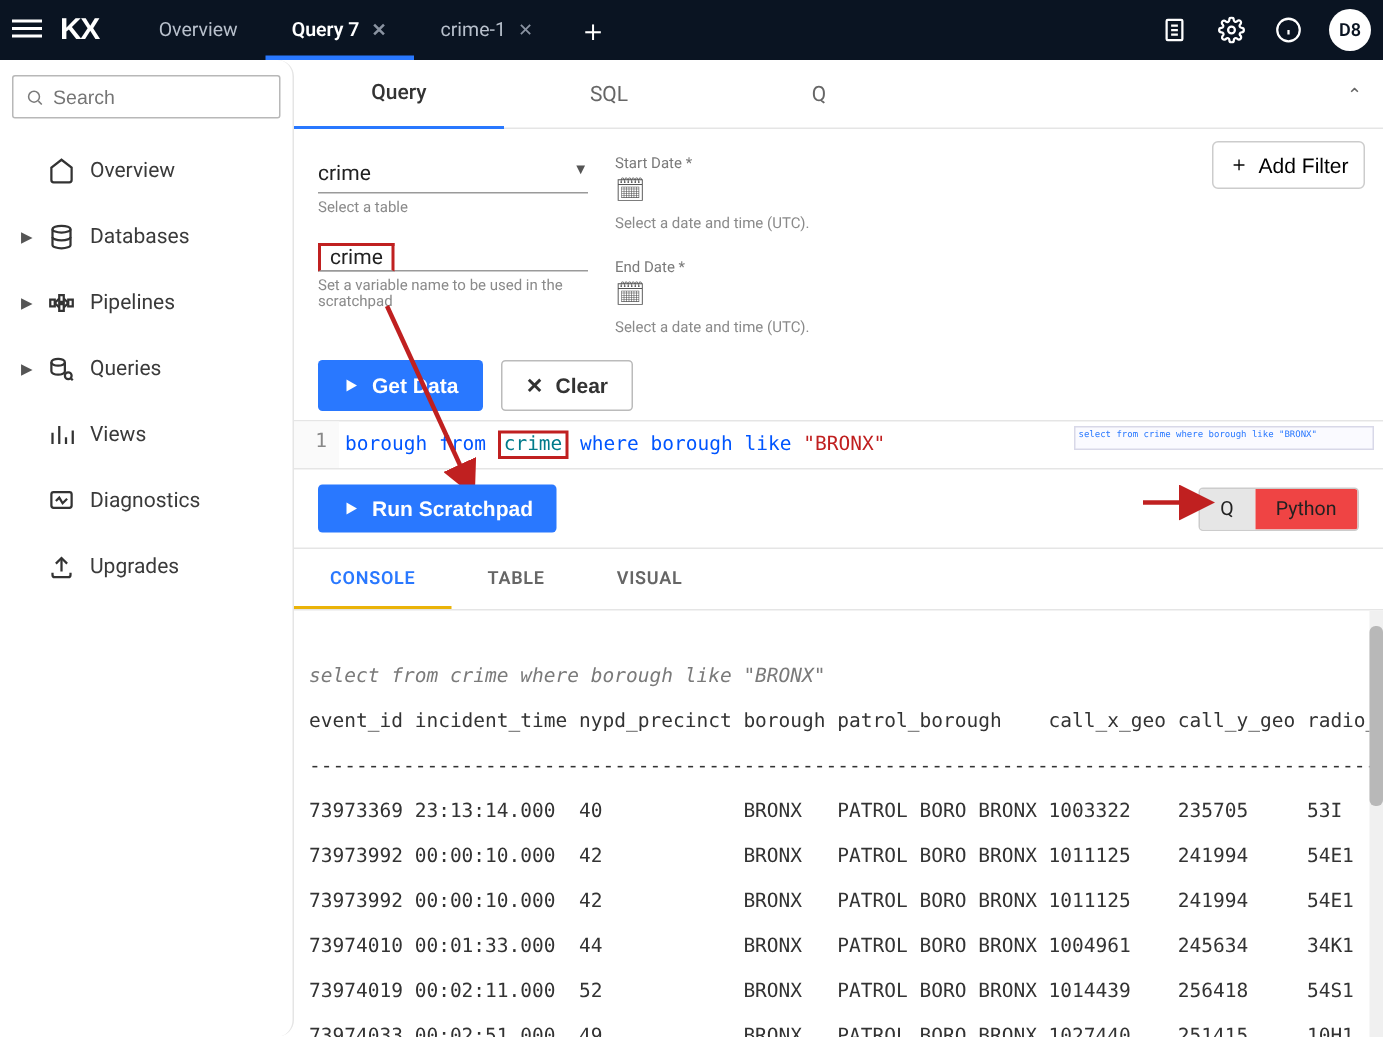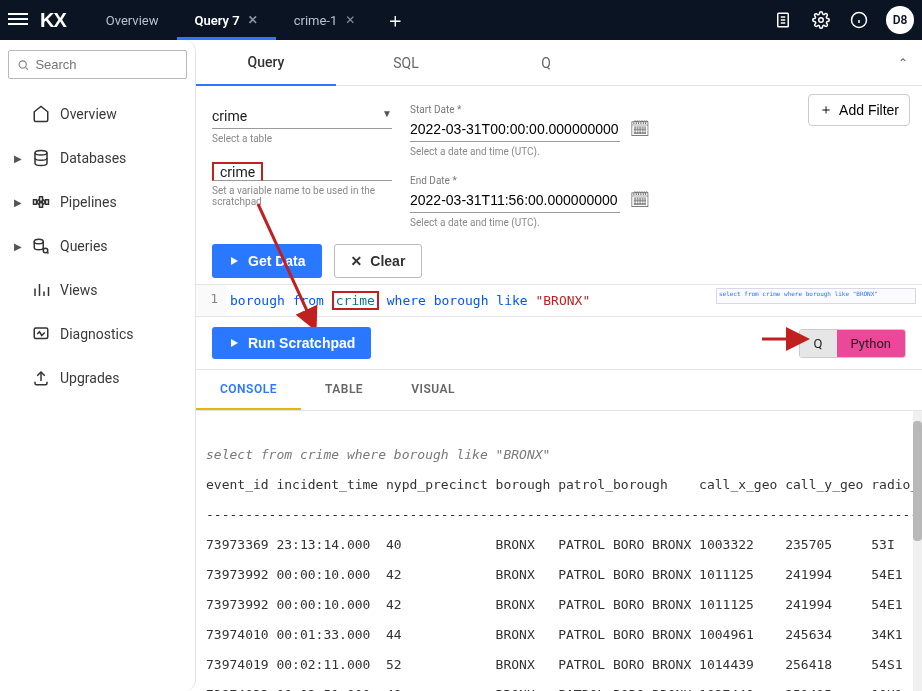--- a/index.html
+++ b/index.html
@@ -138,21 +138,21 @@
       padding:1px 2px; background:#fafaff;
     }
     
     .scratch-row {
       display:flex;align-items:center;padding:10px 16px;
       border-bottom:1px solid #e5e5e5; position: relative;
     }
     .lang-toggle {
       margin-left:auto; display:flex; border:1px solid #ccc; border-radius:3px; overflow:hidden;
     }
-    .lang-toggle div { padding:6px 14px; font-size:13px; cursor:pointer; background:#ec4899;}
+    .lang-toggle div { padding:6px 14px; font-size:13px; cursor:pointer; background:#ef4444;}
     .lang-toggle div.active { background:#e6e6e6;}
     
     .output-tabs { display:flex; border-bottom:1px solid #e5e5e5; }
     .output-tab {
       padding:12px 24px; font-size:12px; font-weight:600; letter-spacing:0.5px;
       color:#666; cursor:pointer;
     }
     .output-tab.active { color:#2978ff; border-bottom:2px solid #eab308;}
     .console {
       font-family: Consolas, Menlo, monospace; font-size:13px;
@@ -345,29 +345,27 @@
           </span>
           <div style="border-bottom:1px solid #9a9a9a;margin-top:-1px;"></div>
           <div class="mfield-helper">Set a variable name to be used in the scratchpad</div>
         </div>
       </div>
 
       <div class="field-col dates">
         <div>
           <div class="mfield-label">Start Date *</div>
           <div class="date-row">
-            <input class="mfield-input" value="2022-03-31T00:00:00.000000000" style="">
             <span class="date-icon">🗓</span>
           </div>
           <div class="mfield-helper">Select a date and time (UTC).</div>
         </div>
         <div>
           <div class="mfield-label">End Date *</div>
           <div class="date-row">
-            <input class="mfield-input" value="2022-03-31T11:56:00.000000000" style="">
             <span class="date-icon">🗓</span>
           </div>
           <div class="mfield-helper">Select a date and time (UTC).</div>
         </div>
       </div>
     </div>
 
     <div class="button-row">
       <button class="btn btn-primary">
         <svg width="12" height="12" viewBox="0 0 24 24" fill="#fff">

